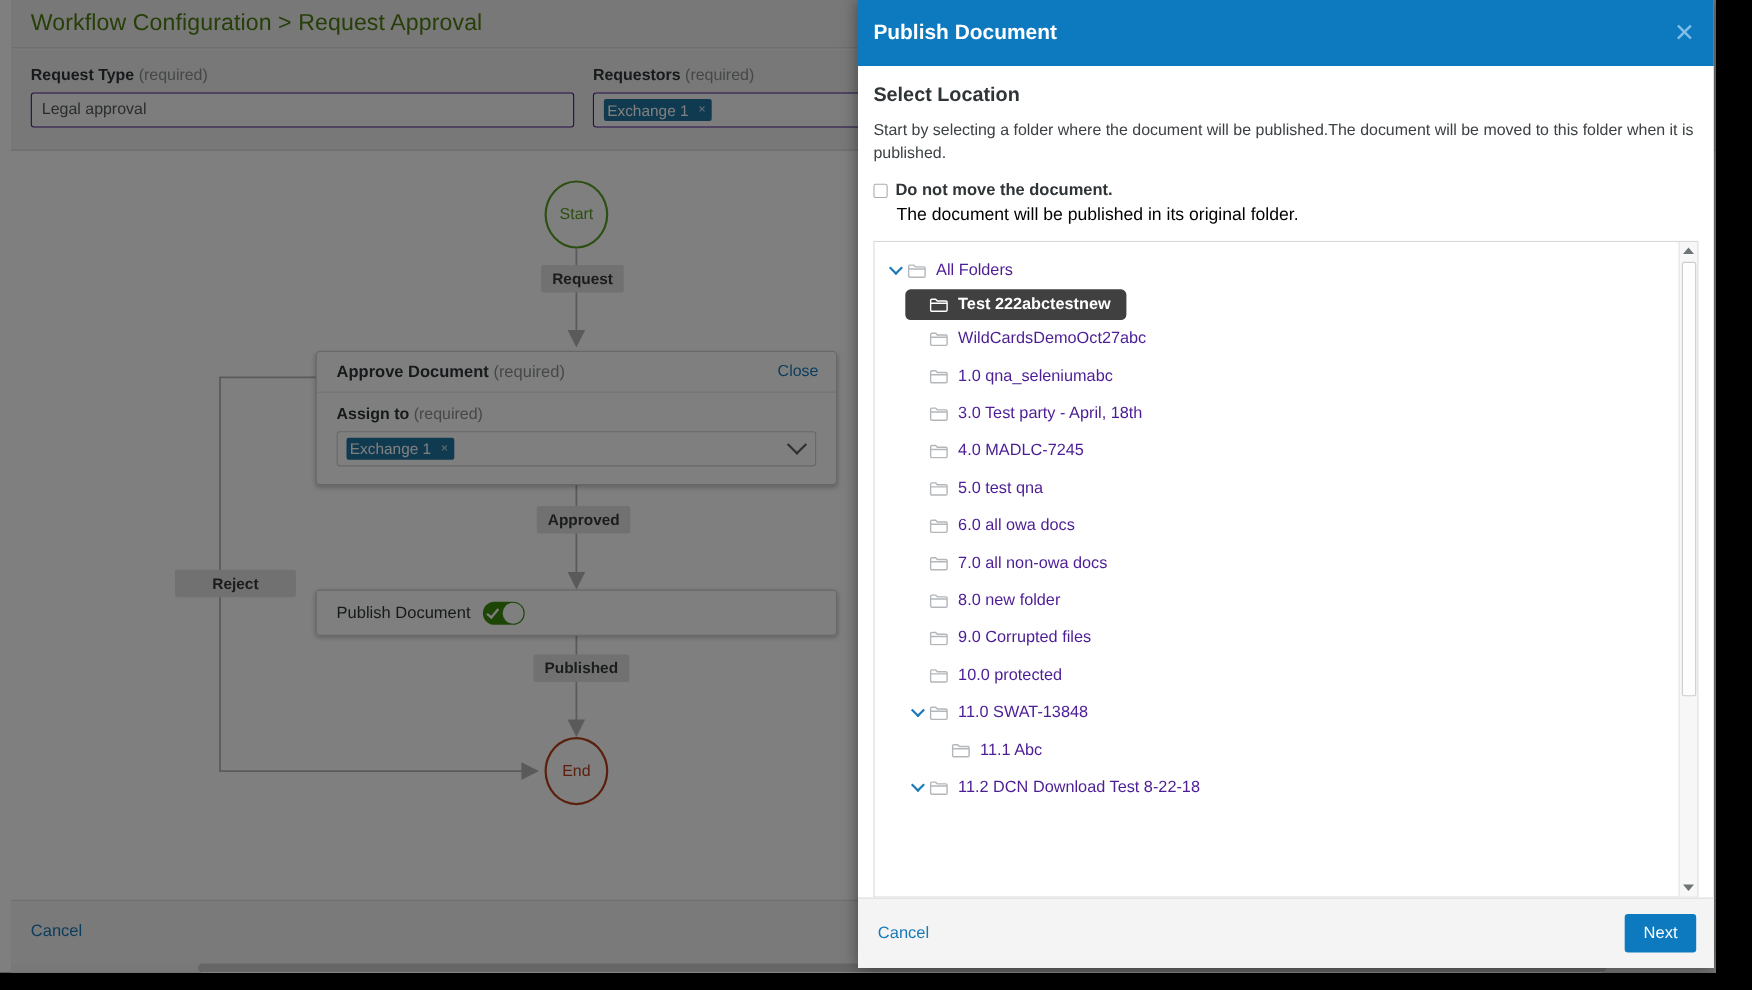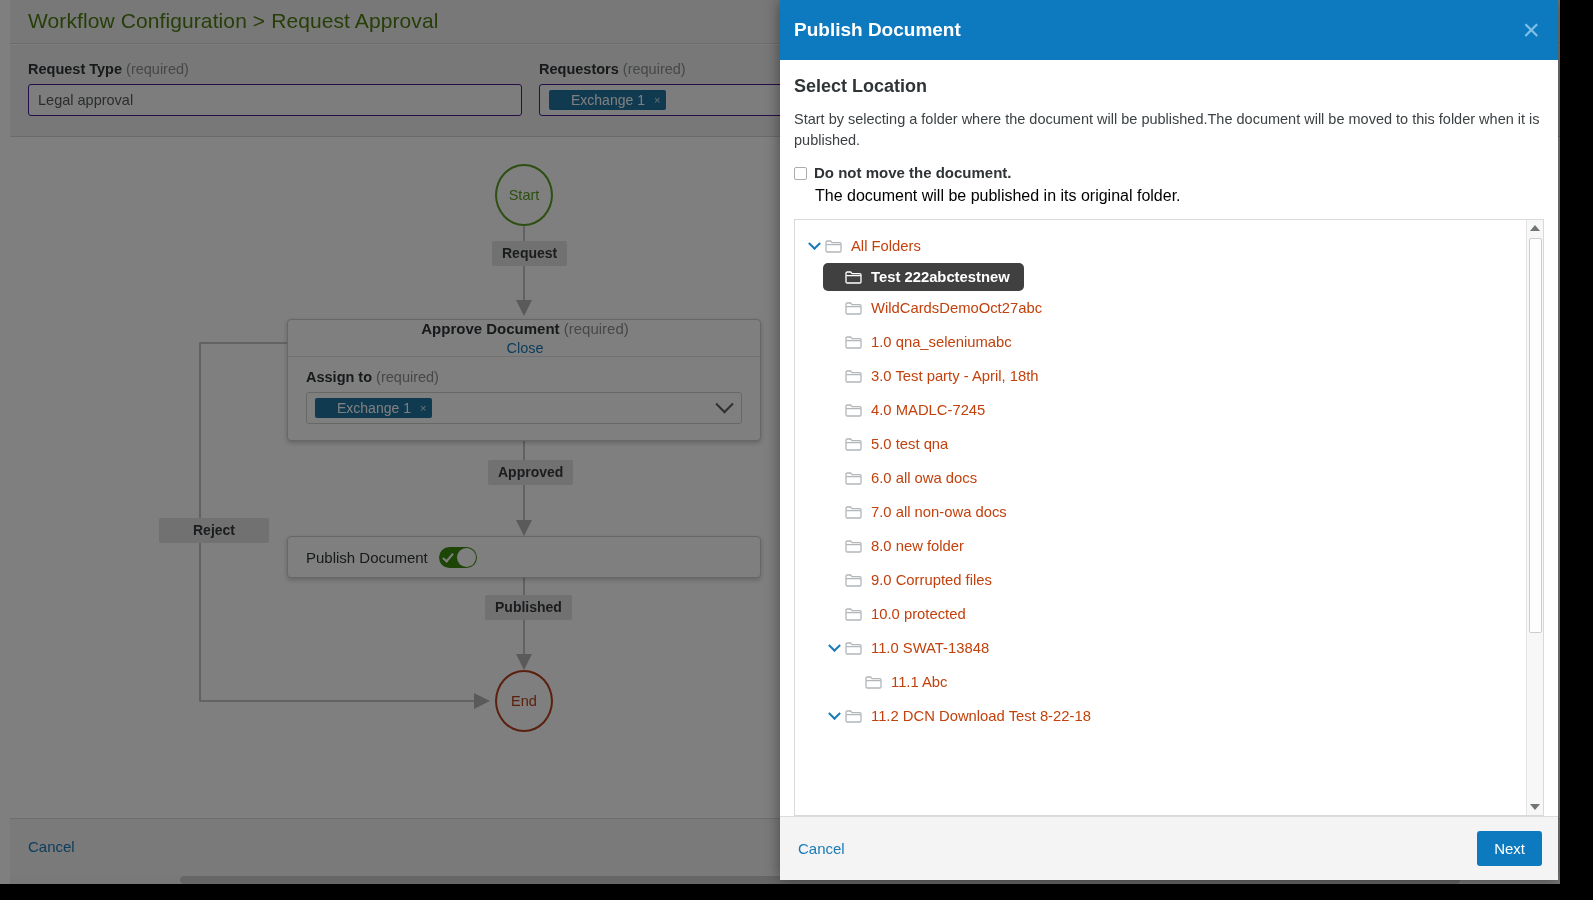--- a/index.html
+++ b/index.html
@@ -68,21 +68,21 @@
   #field-request-type .field-input { width: 494px; }
   #field-requestors { left: 529px; width: 500px; }
   #field-requestors .field-input { width: 500px; }
 
   .token {
     display: inline-flex; align-items: center;
     background: #1f74a0;
     color: #ffffff;
     border-radius: 2px;
     height: 20px;
-    padding: 0 6px 0 22px;
+    padding: 0 6px 0 3px;
     font-size: 14px;
     line-height: 20px;
   }
   .token .tk-x { margin-left: 9px; font-size: 11px; color: #cfe3ee; }
 
   
   .canvas {
     position: absolute; left: 10px; top: 138px;
     width: 1550px; height: 680px;
     background: #ffffff;
@@ -124,21 +124,20 @@
     box-shadow: 0 2px 5px rgba(0,0,0,0.22);
   }
   #card-approve { left: 277px; top: 181px; width: 474px; height: 122px; }
   #card-publish { left: 277px; top: 398px; width: 474px; height: 42px; }
 
   .card-head {
     height: 37px;
     border-bottom: 1px solid #e3e3e3;
     display: flex; align-items: center; justify-content: space-between;
     padding: 0 16px 0 18px;
-    flex-direction: column;
   }
   .card-head-title { font-size: 15px; font-weight: bold; color: #2f3437; white-space: nowrap; }
   .card-head-title .opt { font-weight: normal; color: #8b8f91; }
   .card-close { font-size: 14.5px; color: #1a7ab8; cursor: pointer; }
 
   .card-body { padding: 12px 18px 0 18px; }
   .sub-label { font-size: 14.5px; font-weight: bold; color: #2f3437; }
   .sub-label .opt { font-weight: normal; color: #8b8f91; }
   .select-box {
     margin-top: 7px;
@@ -244,21 +243,21 @@
   }
   .tree {
     position: absolute; left: 0; top: 0; right: 17px; bottom: 0;
     padding: 9px 0 0 0;
     overflow: hidden;
   }
   .tnode {
     display: flex; align-items: center;
     height: 34px;
     font-size: 14.8px;
-    color: #c2410c;
+    color: #4c1d95;
     cursor: pointer;
     white-space: nowrap;
   }
   .tnode .caret {
     width: 22px; flex: 0 0 22px;
     display: flex; align-items: center; justify-content: center;
   }
   .caret-g {
     width: 9px; height: 9px;
     border-right: 2px solid #1a7ab8;

